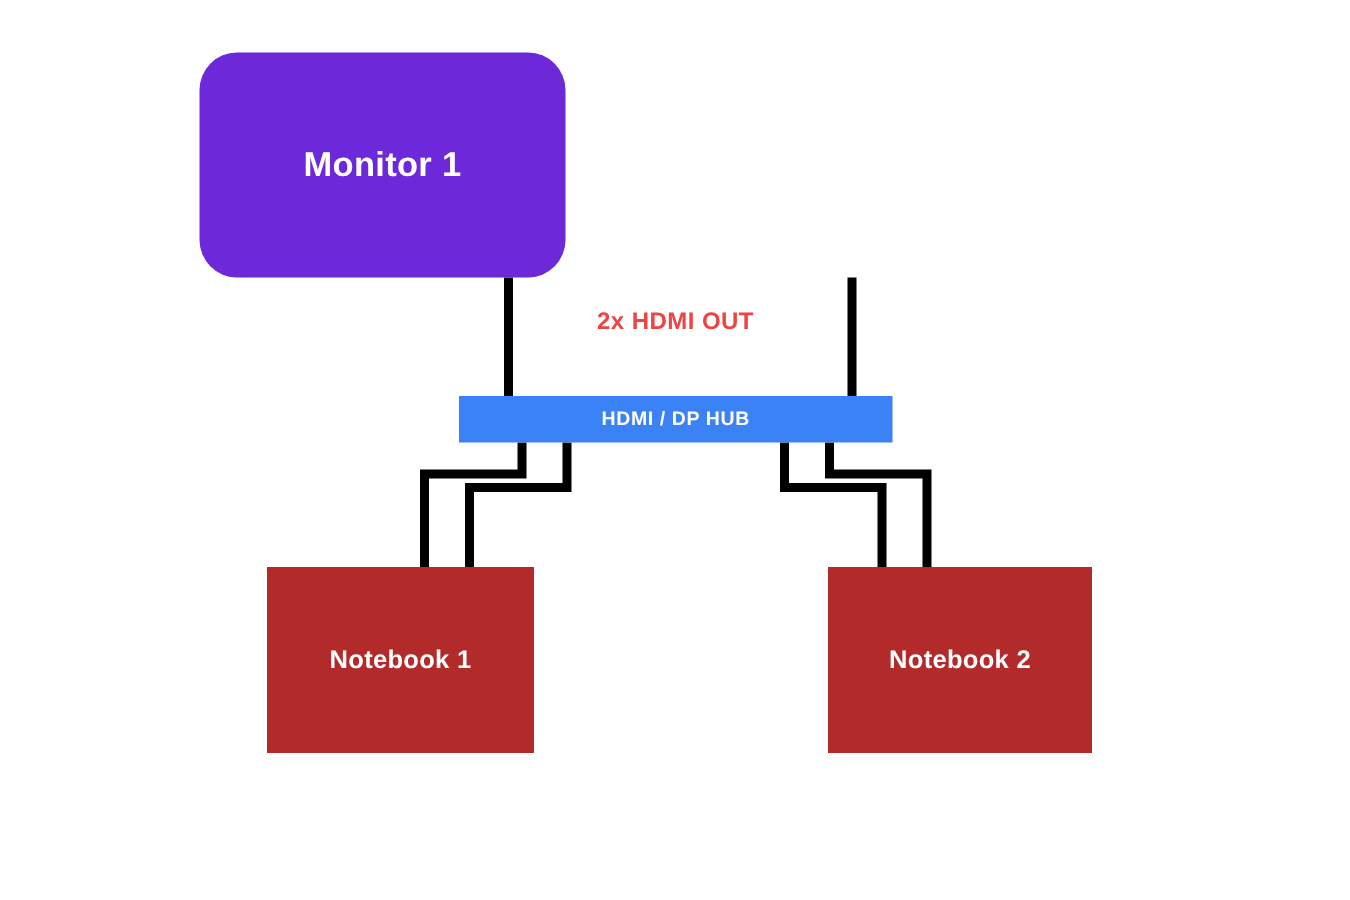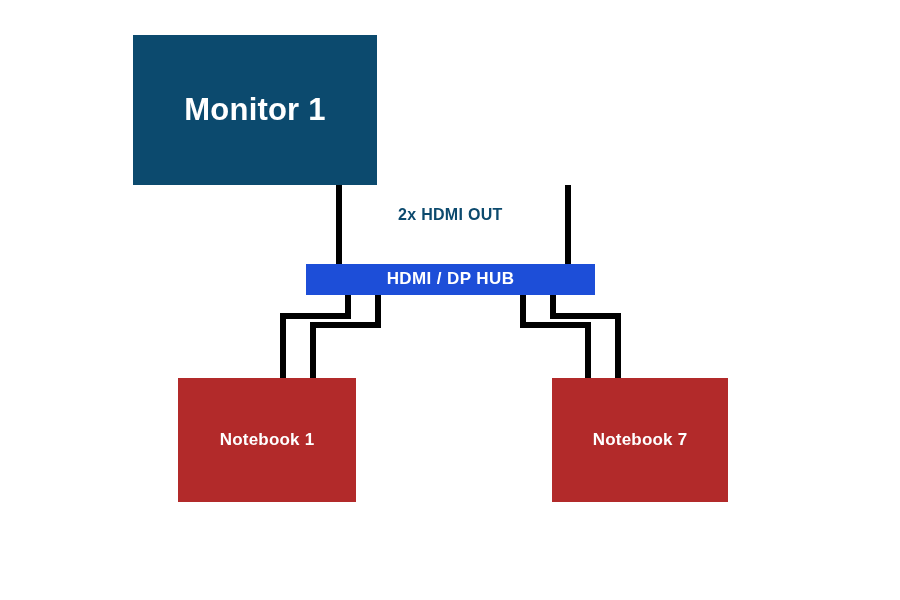--- a/index.html
+++ b/index.html
@@ -30,43 +30,44 @@
     display: flex;
     align-items: center;
     justify-content: center;
     box-sizing: border-box;
     color: #ffffff;
     font-weight: bold;
     text-align: center;
     line-height: 1.1;
   }
   .node-monitor {
-    background: #0c4a6e;
-    font-size: 31px;
+    background: #6d28d9;
+    font-size: 23px;
     letter-spacing: 0.2px;
+    border-radius: 25px;
   }
   .node-notebook {
     background: #B22A2A;
     font-size: 17px;
     letter-spacing: 0.2px;
   }
   .node-hub {
-    background: #1d4ed8;
-    font-size: 17px;
+    background: #3b82f6;
+    font-size: 13px;
     letter-spacing: 0.4px;
   }
   #monitor-1 { left: 133px; top: 35px;  width: 244px; height: 150px; }
   #monitor-2 { left: 522px; top: 35px;  width: 246px; height: 150px; }
   #hub       { left: 306px; top: 264px; width: 289px; height: 31px;  }
   #notebook-1{ left: 178px; top: 378px; width: 178px; height: 124px; }
   #notebook-2{ left: 552px; top: 378px; width: 176px; height: 124px; }
 
   .edge-label {
     position: absolute;
-    color: #0c4a6e;
+    color: #ef4444;
     font-weight: bold;
     white-space: nowrap;
   }
   #label-hdmi-out {
     left: 398px;
     top: 206px;
     font-size: 16px;
     letter-spacing: 0.3px;
   }
   #label-dp-in {
@@ -108,16 +109,16 @@
   <div class="node node-hub" id="hub">
     <span>HDMI / DP HUB</span>
   </div>
 
 
   <div class="node node-notebook" id="notebook-1">
     <span>Notebook 1</span>
   </div>
 
   <div class="node node-notebook" id="notebook-2">
-    <span>Notebook 7</span>
+    <span>Notebook 2</span>
   </div>
 
 </div>
 
 </body></html>

